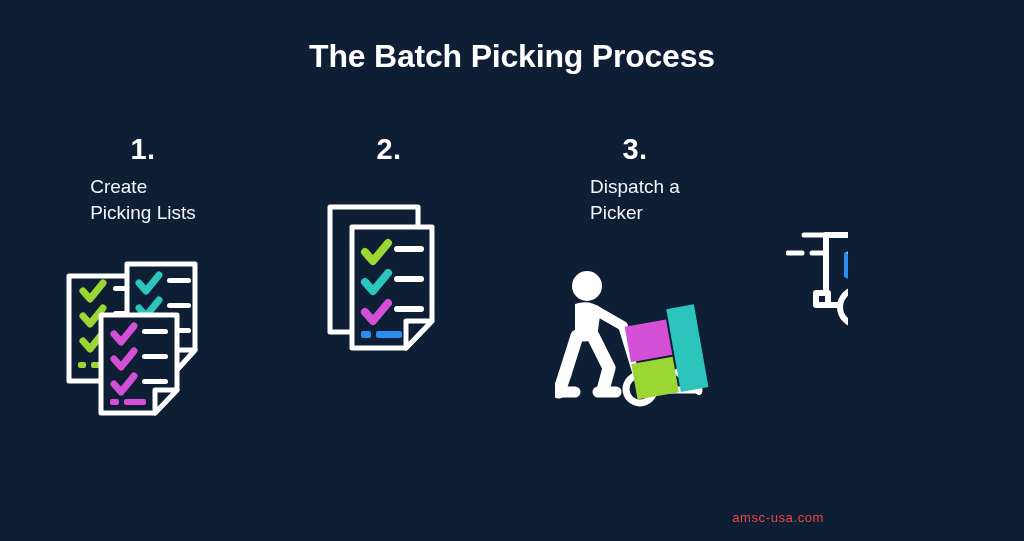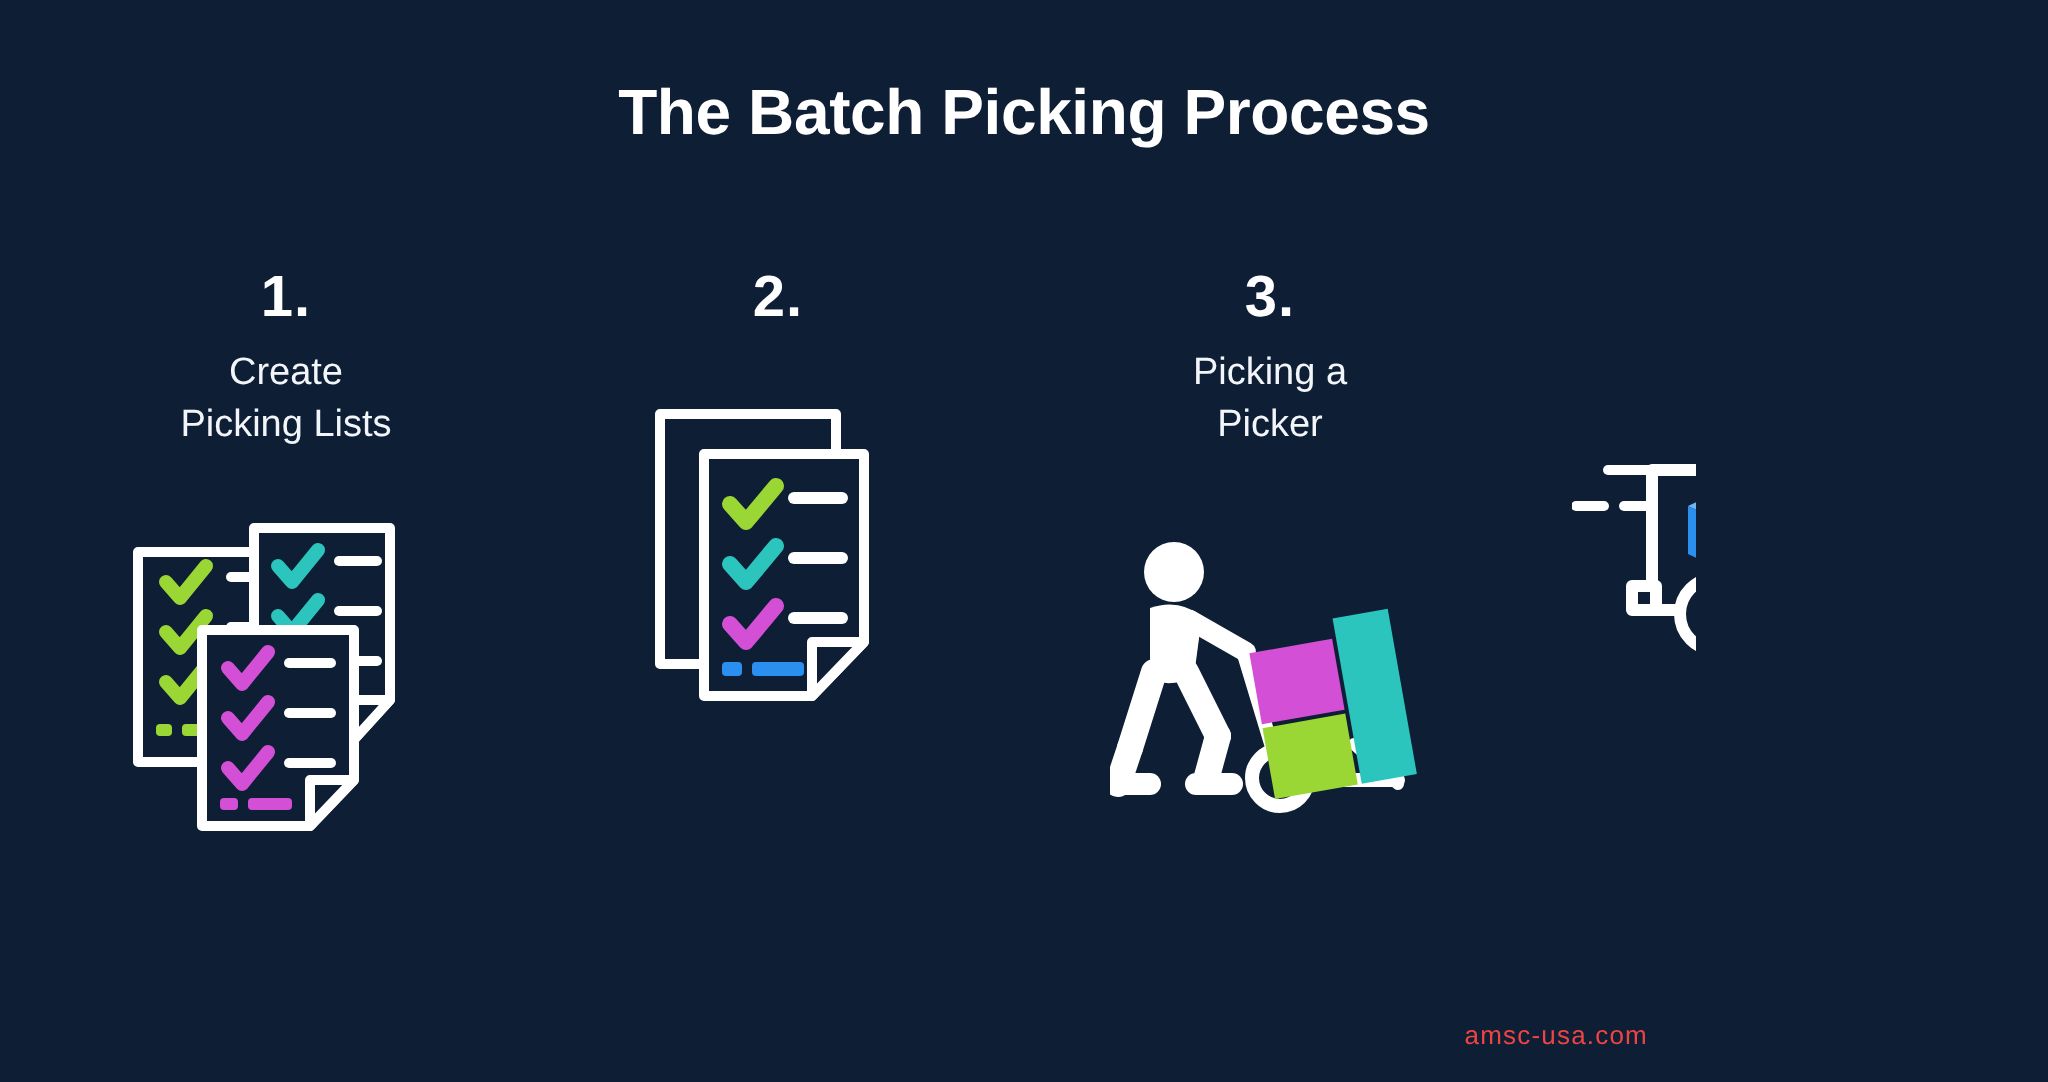--- a/index.html
+++ b/index.html
@@ -53,21 +53,20 @@
     font-size: 29px;
     font-weight: bold;
     line-height: 34px;
     letter-spacing: 0.5px;
   }
   .step-label {
     margin-top: 8px;
     color: #f2f5f9;
     font-size: 19px;
     line-height: 26px;
-    text-align: center;
     font-weight: 400;
     white-space: pre-line;
   }
   .step-icon {
     margin-top: 32px;
     height: 165px;
     display: flex;
     align-items: center;
     justify-content: center;
   }
@@ -153,21 +152,21 @@
           <rect x="70" y="75" width="30" height="6" rx="3" fill="#ffffff"></rect>
           <rect x="70" y="105" width="30" height="6" rx="3" fill="#ffffff"></rect>
           <rect x="37" y="130" width="10" height="7" rx="2" fill="#2b8fef"></rect>
           <rect x="52" y="130" width="26" height="7" rx="2" fill="#2b8fef"></rect>
         </svg>
       </div>
     </div>
 
     <div class="step">
       <div class="step-number">3.</div>
-      <div class="step-label">Picking a
+      <div class="step-label">Dispatch a
 Picker</div>
       <div class="step-icon">
         <svg width="160" height="145" viewBox="0 0 160 145" fill="none">
 
           <circle cx="32" cy="18" r="15" fill="#ffffff"></circle>
 
           <path d="M20 36 q14 -5 26 4 l-4 30 q-10 6 -22 2 z" fill="#ffffff"></path>
 
           <path d="M40 42 l28 16" stroke="#ffffff" stroke-width="10" stroke-linecap="round"></path>
 

